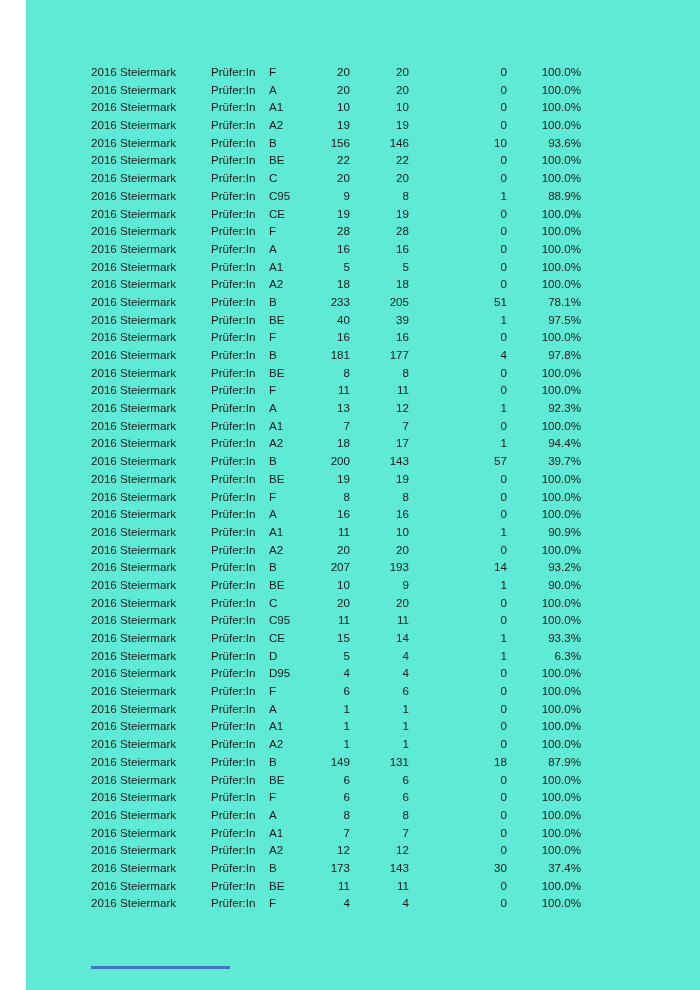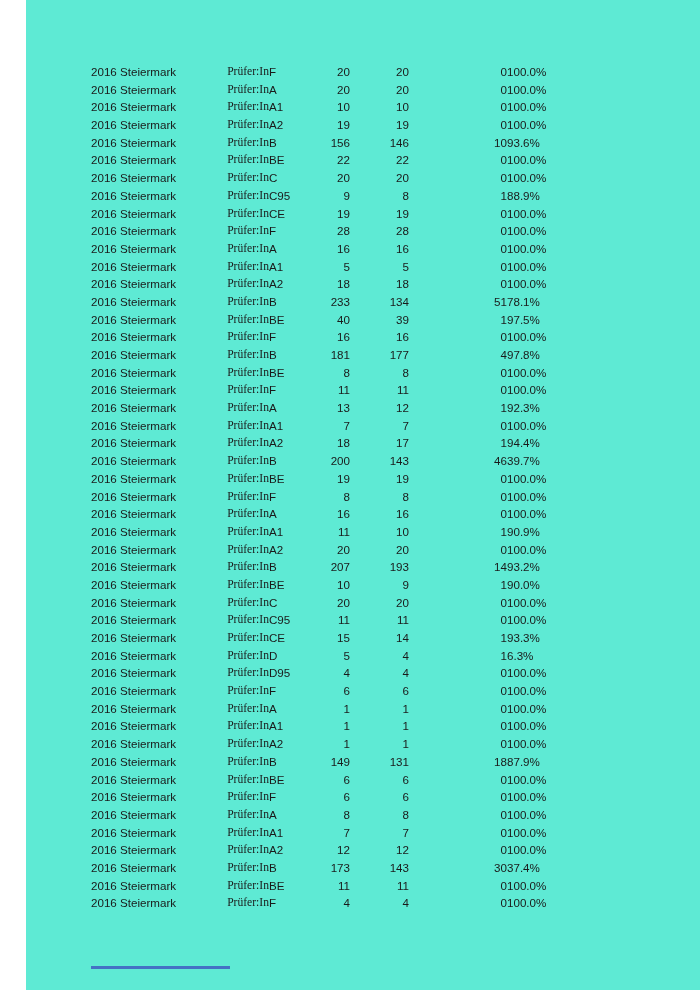--- a/index.html
+++ b/index.html
@@ -24,26 +24,26 @@
   .row {
     display: flex;
     height: 17.7px;
     line-height: 17.7px;
     font-size: 11.6px;
     color: #1a1a1a;
     white-space: nowrap;
   }
   .c { display: block; overflow: hidden; }
   .c1 { width: 120px; text-align: left; }
-  .c2 { width: 58px;  text-align: right; font-family: Liberation Serif, serif; }
+  .c2 { width: 58px;  text-align: left; }
   .c3 { width: 45px;  text-align: left; }
   .c4 { width: 36px;  text-align: right; }
   .c5 { width: 59px;  text-align: right; }
   .c6 { width: 98px;  text-align: right; }
-  .c7 { width: 74px;  }
+  .c7 { width: 74px;  text-align: right; }
   .blue-line {
     position: absolute;
     left: 65px;
     top: 966px;
     width: 139px;
     height: 3px;
     background: #4472c4;
   }
 </style>
 </head>
@@ -179,21 +179,21 @@
     <span class="c c5">18</span>
     <span class="c c6">0</span>
     <span class="c c7">100.0%</span>
   </div>
 
   <div class="row">
     <span class="c c1">2016 Steiermark</span>
     <span class="c c2">Prüfer:In</span>
     <span class="c c3">B</span>
     <span class="c c4">233</span>
-    <span class="c c5">134</span>
+    <span class="c c5">205</span>
     <span class="c c6">51</span>
     <span class="c c7">78.1%</span>
   </div>
 
   <div class="row">
     <span class="c c1">2016 Steiermark</span>
     <span class="c c2">Prüfer:In</span>
     <span class="c c3">BE</span>
     <span class="c c4">40</span>
     <span class="c c5">39</span>
@@ -270,21 +270,21 @@
     <span class="c c6">1</span>
     <span class="c c7">94.4%</span>
   </div>
 
   <div class="row">
     <span class="c c1">2016 Steiermark</span>
     <span class="c c2">Prüfer:In</span>
     <span class="c c3">B</span>
     <span class="c c4">200</span>
     <span class="c c5">143</span>
-    <span class="c c6">46</span>
+    <span class="c c6">57</span>
     <span class="c c7">39.7%</span>
   </div>
 
   <div class="row">
     <span class="c c1">2016 Steiermark</span>
     <span class="c c2">Prüfer:In</span>
     <span class="c c3">BE</span>
     <span class="c c4">19</span>
     <span class="c c5">19</span>
     <span class="c c6">0</span>

